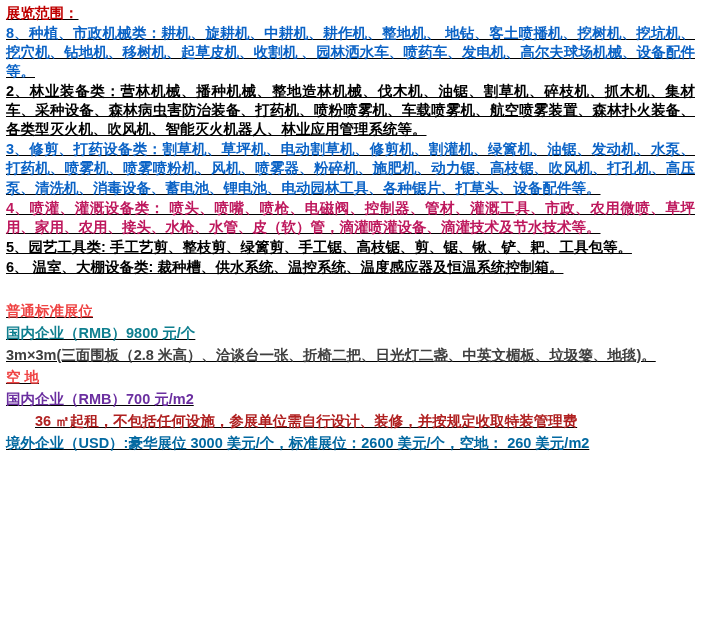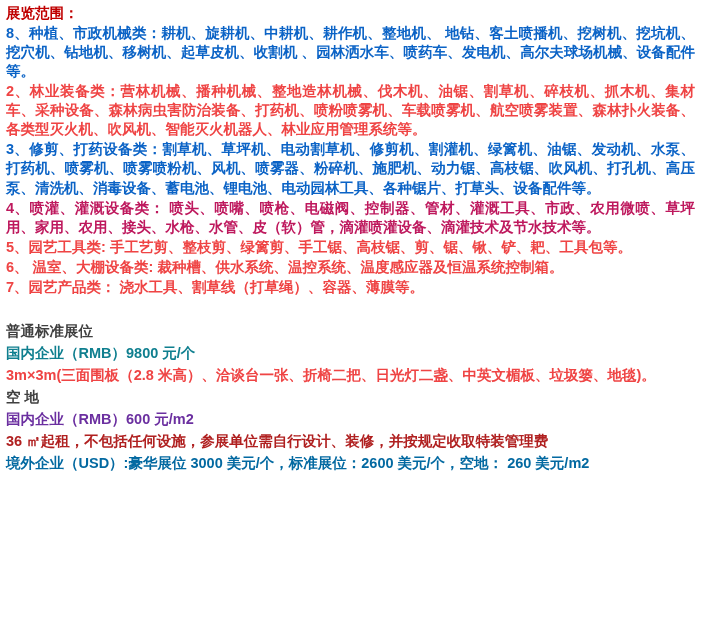--- a/index.html
+++ b/index.html
@@ -13,97 +13,98 @@
     font-family: "Liberation Sans", sans-serif;
     font-size: 14.5px;
     line-height: 1.0;
     color: #000000;
     overflow: hidden;
   }
   .page {
     padding: 6px 6px 0 6px;
     box-sizing: border-box;
     width: 701px;
+    text-decoration: underline;
   }
   p {
     margin: 0 0 2px 0;
     padding: 0;
   }
   .heading {
     color: #c00000;
     font-weight: bold;
     margin-bottom: 3px;
   }
   .para {
     color: #0b63c6;
     font-weight: bold;
     text-align: justify;
     line-height: 1.32;
     margin-bottom: 1px;
   }
   .para.green {
-    color: #ef4444;
+    color: #000000;
   }
   .para.navy {
     color: #be185d;
   }
   .spacer-line {
     height: 15px;
   }
   .small-break {
     height: 8px;
   }
   .fee-title {
     color: #0b2fa6;
     font-weight: bold;
     margin-bottom: 6px;
     margin-top: 4px;
   }
   .fee-line {
-    color: #404040;
+    color: #ef4444;
     font-weight: bold;
     line-height: 1.45;
     margin-bottom: 1px;
   }
   .fee-line.teal {
     color: #0f7f8f;
   }
   .fee-line.purple {
     color: #6b2fa0;
   }
   .fee-line.darkgreen {
-    color: #ef4444;
+    color: #404040;
   }
   .fee-line.red {
     color: #b02020;
+    margin-left: 29px;
   }
   .fee-line.blue2 {
     color: #0369a1;
   }
 </style>
 </head>
 <body>
 
 <div class="page">
 
   <p class="heading">展览范围：</p>
 
   <p class="para">8、种植、市政机械类：耕机、旋耕机、中耕机、耕作机、整地机、 地钻、客土喷播机、挖树机、挖坑机、挖穴机、钻地机、移树机、起草皮机、收割机 、园林洒水车、喷药车、发电机、高尔夫球场机械、设备配件等。</p>
   <p class="para green">2、林业装备类：营林机械、播种机械、整地造林机械、伐木机、油锯、割草机、碎枝机、抓木机、集材车、采种设备、森林病虫害防治装备、打药机、喷粉喷雾机、车载喷雾机、航空喷雾装置、森林扑火装备、各类型灭火机、吹风机、智能灭火机器人、林业应用管理系统等。</p>
   <p class="para">3、修剪、打药设备类：割草机、草坪机、电动割草机、修剪机、割灌机、绿篱机、油锯、发动机、水泵、打药机、喷雾机、喷雾喷粉机、风机、喷雾器、粉碎机、施肥机、动力锯、高枝锯、吹风机、打孔机、高压泵、清洗机、消毒设备、蓄电池、锂电池、电动园林工具、各种锯片、打草头、设备配件等。</p>
   <p class="para navy">4、喷灌、灌溉设备类： 喷头、喷嘴、喷枪、电磁阀、控制器、管材、灌溉工具、市政、农用微喷、草坪用、家用、农用、接头、水枪、水管、皮（软）管，滴灌喷灌设备、滴灌技术及节水技术等。</p>
   <p class="para green">5、园艺工具类: 手工艺剪、整枝剪、绿篱剪、手工锯、高枝锯、剪、锯、锹、铲、耙、工具包等。</p>
   <p class="para green">6、 温室、大棚设备类: 裁种槽、供水系统、温控系统、温度感应器及恒温系统控制箱。</p>
-  <p class="para green">7、园艺产品类： 浇水工具、割草线（打草绳）、容器、薄膜等。</p>
 
   <div class="spacer-line"></div>
   <div class="small-break"></div>
 
 
   <p class="fee-line">普通标准展位</p>
   <p class="fee-line teal">国内企业（RMB）9800 元/个</p>
   <p class="fee-line darkgreen">3m×3m(三面围板（2.8 米高）、洽谈台一张、折椅二把、日光灯二盏、中英文楣板、垃圾篓、地毯)。</p>
   <p class="fee-line">空 地</p>
-  <p class="fee-line purple">国内企业（RMB）600 元/m2</p>
+  <p class="fee-line purple">国内企业（RMB）700 元/m2</p>
   <p class="fee-line red">36 ㎡起租，不包括任何设施，参展单位需自行设计、装修，并按规定收取特装管理费</p>
   <p class="fee-line blue2">境外企业（USD）:豪华展位 3000 美元/个，标准展位：2600 美元/个，空地： 260 美元/m2</p>
 
 </div>
 
 </body></html>

